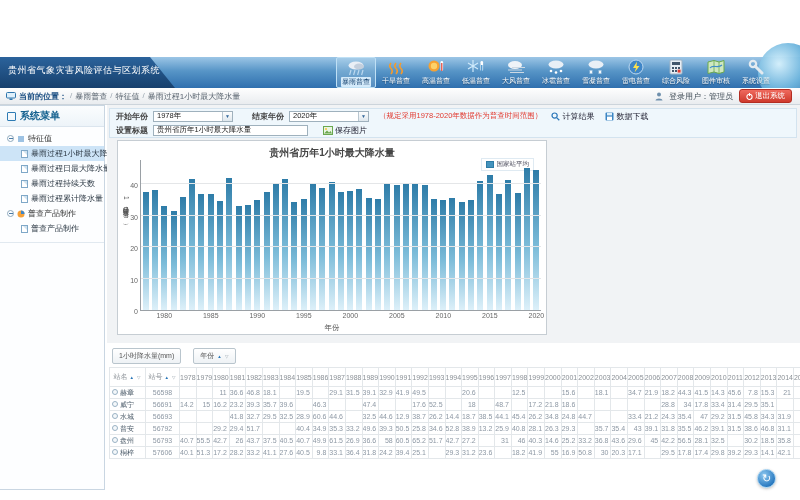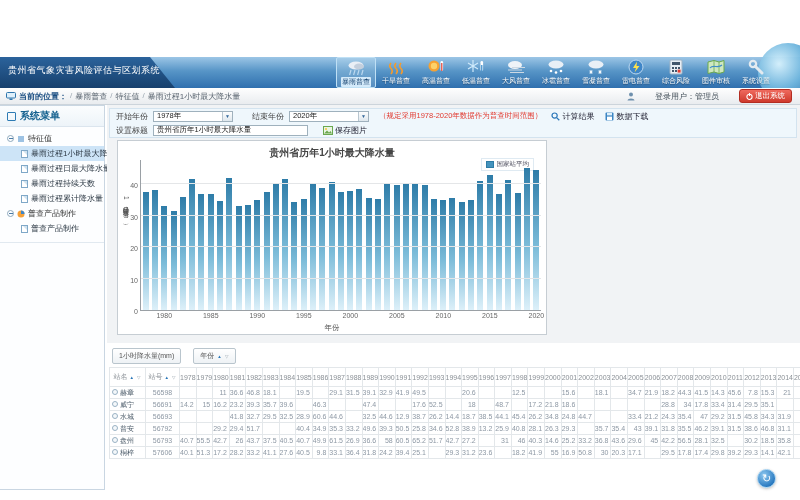--- a/index.html
+++ b/index.html
@@ -24,21 +24,21 @@
   .nav-item.active .nlabel { background:#d4eafa; color:#123f6d; text-shadow:none; padding:0 1px; border-radius:1px; }
 
   
   .crumbbar { position:absolute; left:0; top:88px; width:800px; height:17px;
               background:linear-gradient(180deg,#fefefe,#e9ecef); border-bottom:1px solid #ccd4db;
               display:flex; align-items:center; font-size:8px; color:#555; }
   .crumb-left { display:flex; align-items:center; margin-left:6px; gap:3px; }
   .crumb-prefix { color:#1a4e82; font-weight:bold; }
   .crumb-items { display:flex; gap:3px; color:#5a6570; }
   .crumb-sep { color:#9aa6b0; }
-  .crumb-right { margin-left:auto; display:flex; align-items:center; gap:20px; margin-right:8px; }
+  .crumb-right { margin-left:auto; display:flex; align-items:center; gap:6px; margin-right:8px; }
   .user-label { color:#44505a; }
   .logout-btn { display:flex; align-items:center; gap:2px; background:linear-gradient(180deg,#ef6a5e,#cf3a2d);
                 color:#fff; font-size:7.5px; padding:1px 6px; border-radius:3px; border:1px solid #b32d22; cursor:pointer; }
 
   
   .bodywrap { position:absolute; left:0; top:105px; width:800px; height:385px; }
   .sidebar { position:absolute; left:0; top:0; width:105px; height:385px; background:#fdfeff; border:1px solid #c9d6e2; border-left:none; }
   .sb-title { height:21px; display:flex; align-items:center; gap:4px; padding-left:7px;
               background:linear-gradient(180deg,#fbfdfe,#edf4f9); border-bottom:1px solid #dbe5ee;
               color:#15618f; font-weight:bold; font-size:10px; }
@@ -53,21 +53,21 @@
   .doc-icon { width:7px; height:8px; background:#fff; border:1px solid #7fa8c8; flex:none; position:relative; }
   .doc-icon:after { content:""; position:absolute; right:0; top:0; border:2px solid #cfe2ef; border-left-color:transparent; border-bottom-color:transparent; }
   .sb-divider { margin-top:6px; border-top:1px solid #e1e9f0; height:0; }
 
   .content { position:absolute; left:107px; top:0; width:693px; height:385px; background:#f1f3f5; }
   .content-lower { position:absolute; left:0; top:238px; width:693px; height:147px; background:#fff; }
 
   
   .filters { position:absolute; left:2px; top:3px; width:688px; height:30px; background:#eff7fc; border:1px solid #d3e3ef; font-size:8px; color:#333; }
   .frow { display:flex; align-items:center; height:14px; padding-left:6px; gap:5px; }
-  .flabel { color:#444; }
+  .flabel { color:#444;font-weight:bold; }
   .fselect { display:flex; width:80px; height:11px; background:#fff; border:1px solid #9fb1bd; align-items:center; cursor:pointer; }
   .fselect .fval { flex:1; padding-left:3px; font-size:7.5px; color:#222; }
   .fselect .farrow { width:10px; height:100%; border-left:1px solid #b8c6d0; background:linear-gradient(180deg,#fdfdfd,#dfe8ee);
                      font-size:5px; color:#35689b; display:flex; align-items:center; justify-content:center; }
   .ftext { width:155px; height:11px; background:#fff; border:1px solid #9fb1bd; font-size:7.5px; color:#222; padding:0 3px; font-family:inherit; }
   .fhint { color:#e23a30; font-size:7.5px; margin-left:5px; }
   .flink { display:flex; align-items:center; gap:2px; color:#223; cursor:pointer; }
   .flink svg { display:block; }
 
   

